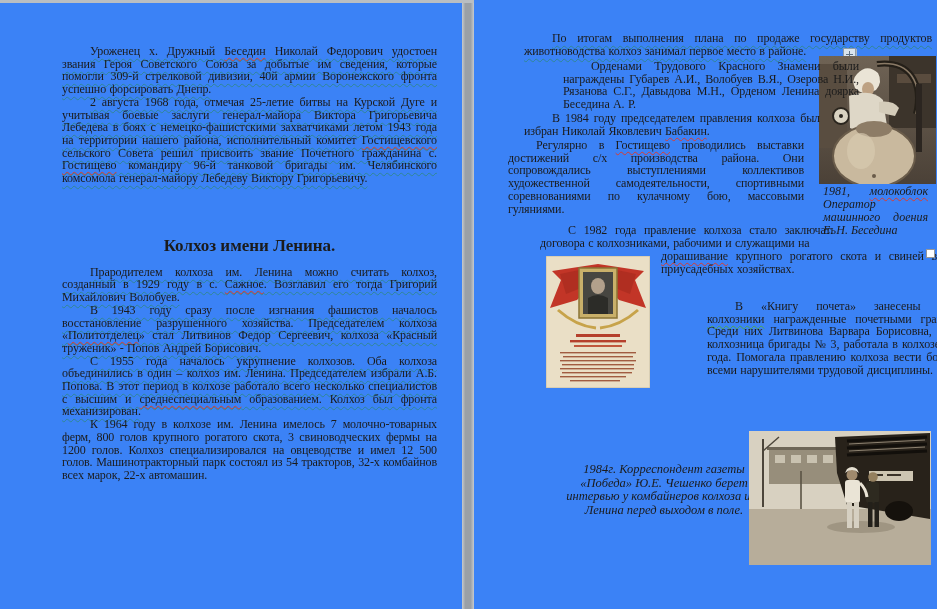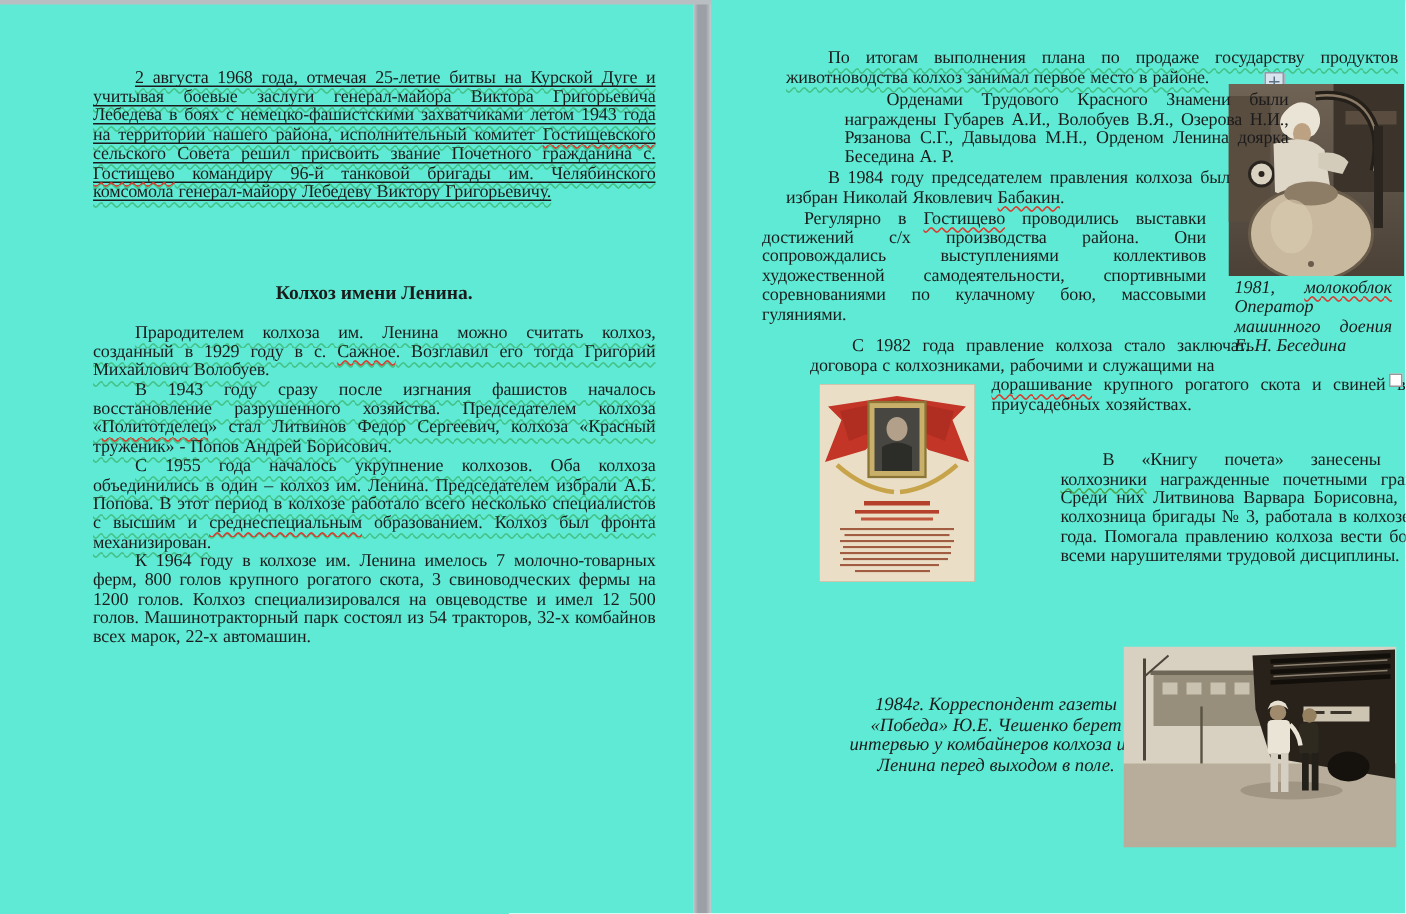--- a/index.html
+++ b/index.html
@@ -4,30 +4,30 @@
 <style>
   html,body{margin:0;padding:0;}
   body{width:937px;height:609px;overflow:hidden;background:#fff;}
   .canvas{position:relative;width:937px;height:609px;background:#ffffff;
           font-family:"Liberation Serif","DejaVu Serif",serif;color:#1b1b1b;}
   
   .divider-top{position:absolute;left:0;top:0;width:937px;height:3px;
                background:#b9bec2;}
   .divider-v{position:absolute;left:462px;top:0;width:12px;height:609px;
              background:linear-gradient(90deg,#c6cace 0,#9aa0a6 28%,#9aa0a6 72%,#c6cace 100%);}
-  .page{position:absolute;top:0;height:609px;background:#5eead4;}
+  .page{position:absolute;top:0;height:609px;background:#3b82f6;}
   .page-left{left:0;width:462px;}
   .page-right{left:474px;width:463px;}
   
   .jp{margin:0;font-size:12px;line-height:12.7px;text-align:justify;
       text-indent:28px;letter-spacing:-0.1px;word-spacing:0.5px;}
   .textcol-left{position:absolute;left:62px;top:45px;width:375px;}
-  .heading{margin:54px 0 14px 0;font-size:13px;line-height:13px;
+  .heading{margin:54px 0 14px 0;font-size:17px;line-height:13px;
            font-weight:bold;text-align:center;text-indent:0;}
-  .u-para{text-decoration:underline;text-decoration-thickness:1px;text-underline-offset:2px;}
+  .u-para{text-decoration-thickness:1px;text-underline-offset:2px;}
   .u-word{text-decoration:underline;text-decoration-thickness:1px;text-underline-offset:2px;}
   .g-para, .g-wrap{text-decoration:underline wavy rgba(30,140,30,0.42);
      text-decoration-thickness:1px;text-underline-offset:2.6px;text-decoration-skip-ink:none;}
   .sq-red{text-decoration:underline wavy #d83c31;text-decoration-thickness:1px;
      text-underline-offset:2px;text-decoration-skip-ink:none;}
   .sq-red.u-word{text-decoration-line:underline;text-decoration-style:wavy;text-decoration-color:#d83c31;}
   .sq-green{text-decoration:underline wavy #4ca64c;text-decoration-thickness:1px;
      text-underline-offset:2px;text-decoration-skip-ink:none;}
   
   .rp1{position:absolute;left:50px;top:32px;width:408px;}
@@ -53,20 +53,21 @@
   .sq-marker{position:absolute;left:452px;top:249px;width:7px;height:7px;
      border:1px solid #979797;background:#fff;}
 </style>
 </head>
 <body>
 
 <div class="canvas">
 
   <div class="page page-left">
     <div class="textcol-left">
+      <p class="jp g-para"><span>Уроженец х. Дружный </span><span class="sq-red">Беседин</span><span> Николай Федорович удостоен звания Героя Советского Союза за добытые им сведения, которые помогли 309-й стрелковой дивизии, 40й армии Воронежского фронта успешно форсировать Днепр.</span></p>
       <p class="jp u-para"><span class="g-wrap"><span>2 августа 1968 года, отмечая 25-летие битвы на Курской Дуге и учитывая боевые заслуги генерал-майора Виктора Григорьевича Лебедева в боях с немецко-фашистскими захватчиками летом 1943 года на территории нашего района, исполнительный комитет </span><span class="sq-red">Гостищевского</span><span> сельского Совета решил присвоить звание Почетного гражданина с. </span><span class="sq-red">Гостищево</span><span> командиру 96-й танковой бригады им. Челябинского комсомола генерал-майору Лебедеву Виктору Григорьевичу.</span></span></p>
       <h3 class="heading">Колхоз имени Ленина.</h3>
       <p class="jp g-para"><span>Прародителем колхоза им. Ленина можно считать колхоз, созданный в 1929 году в с. </span><span class="sq-red">Сажное</span><span>. Возглавил его тогда Григорий Михайлович Волобуев.</span></p>
       <p class="jp g-para"><span>В 1943 году сразу после изгнания фашистов началось восстановление разрушенного хозяйства. Председателем колхоза «</span><span class="sq-red u-word">Политотделец</span><span>» стал Литвинов Федор Сергеевич, колхоза «Красный труженик» - Попов Андрей Борисович.</span></p>
       <p class="jp g-para"><span>С 1955 года началось укрупнение колхозов. Оба колхоза объединились в один – колхоз им. Ленина. Председателем избрали А.Б. Попова. В этот период в колхозе работало всего несколько специалистов с высшим и </span><span class="sq-red u-word">среднеспециальным</span><span> образованием. Колхоз был фронта механизирован.</span></p>
       <p class="jp">К 1964 году в колхозе им. Ленина имелось 7 молочно-товарных ферм, 800 голов крупного рогатого скота, 3 свиноводческих фермы на 1200 голов. Колхоз специализировался на овцеводстве и имел 12 500 голов. Машинотракторный парк состоял из 54 тракторов, 32-х комбайнов всех марок, 22-х автомашин.</p>
     </div>
   </div>
 
   <div class="divider-v"></div>

